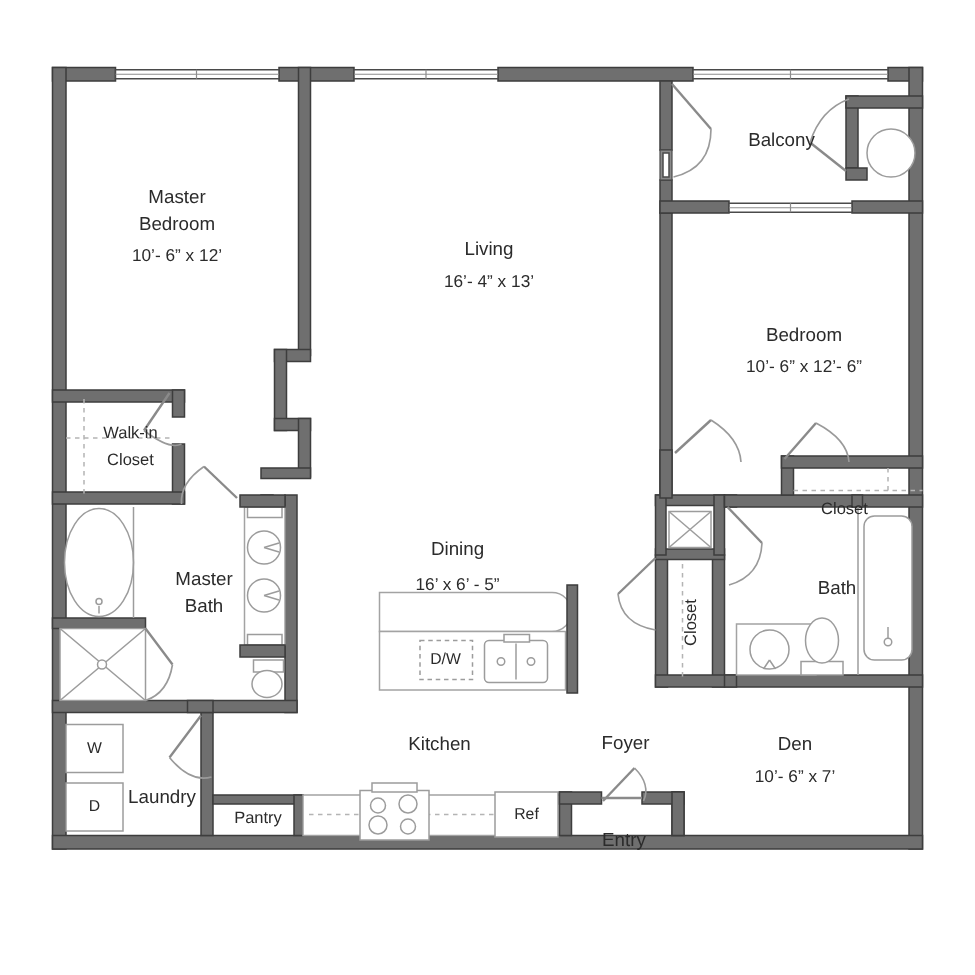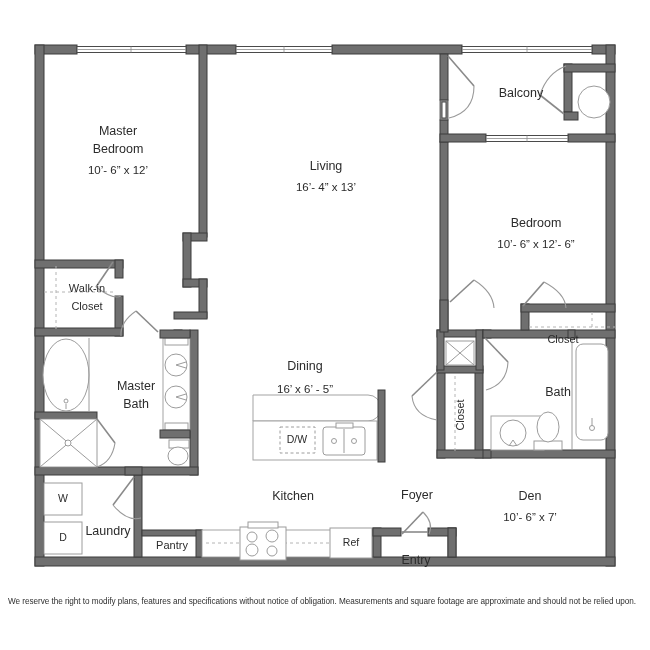--- a/index.html
+++ b/index.html
@@ -427,16 +427,15 @@
   <g>
     <text class="appliance-label" x="63" y="499">W</text>
     <text class="appliance-label" x="63" y="538">D</text>
     <text class="appliance-label" x="297" y="440">D/W</text>
     <text class="appliance-label" x="351" y="543">Ref</text>
   </g>
 
 </svg>
 
 <div id="disclaimer">
-  <div>We reserve the right to modify plans, features and specifications without notice of obligation. Measurements and square footage are approximate and should not be relied upon.</div>
 </div>
 
 </div>
 
 </body></html>

